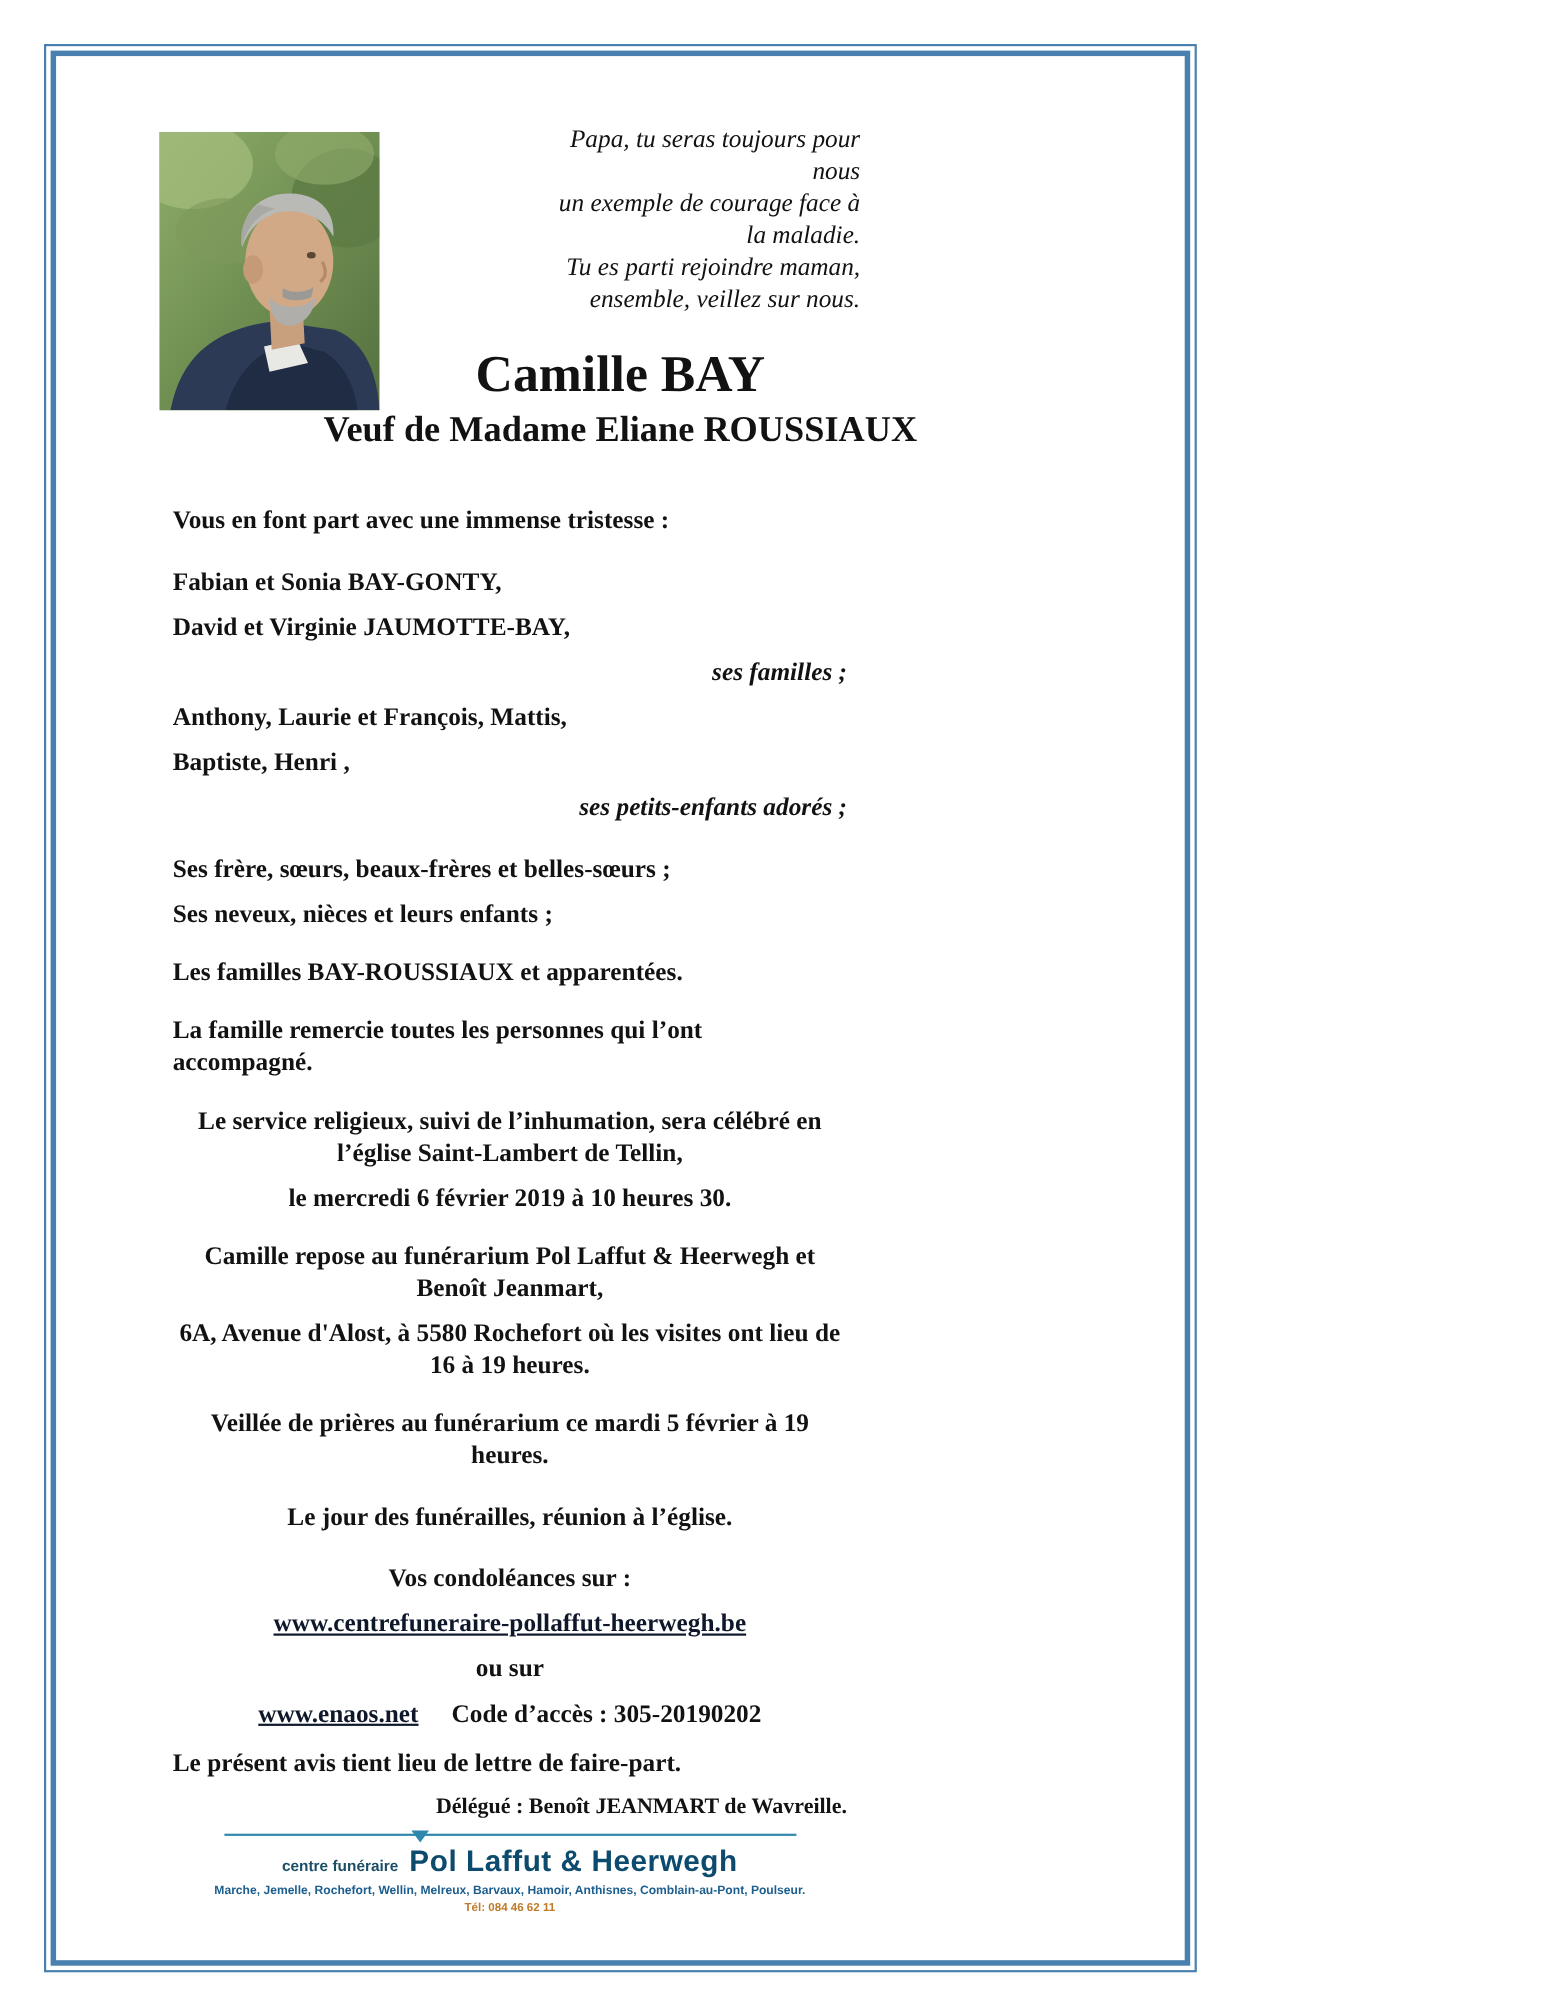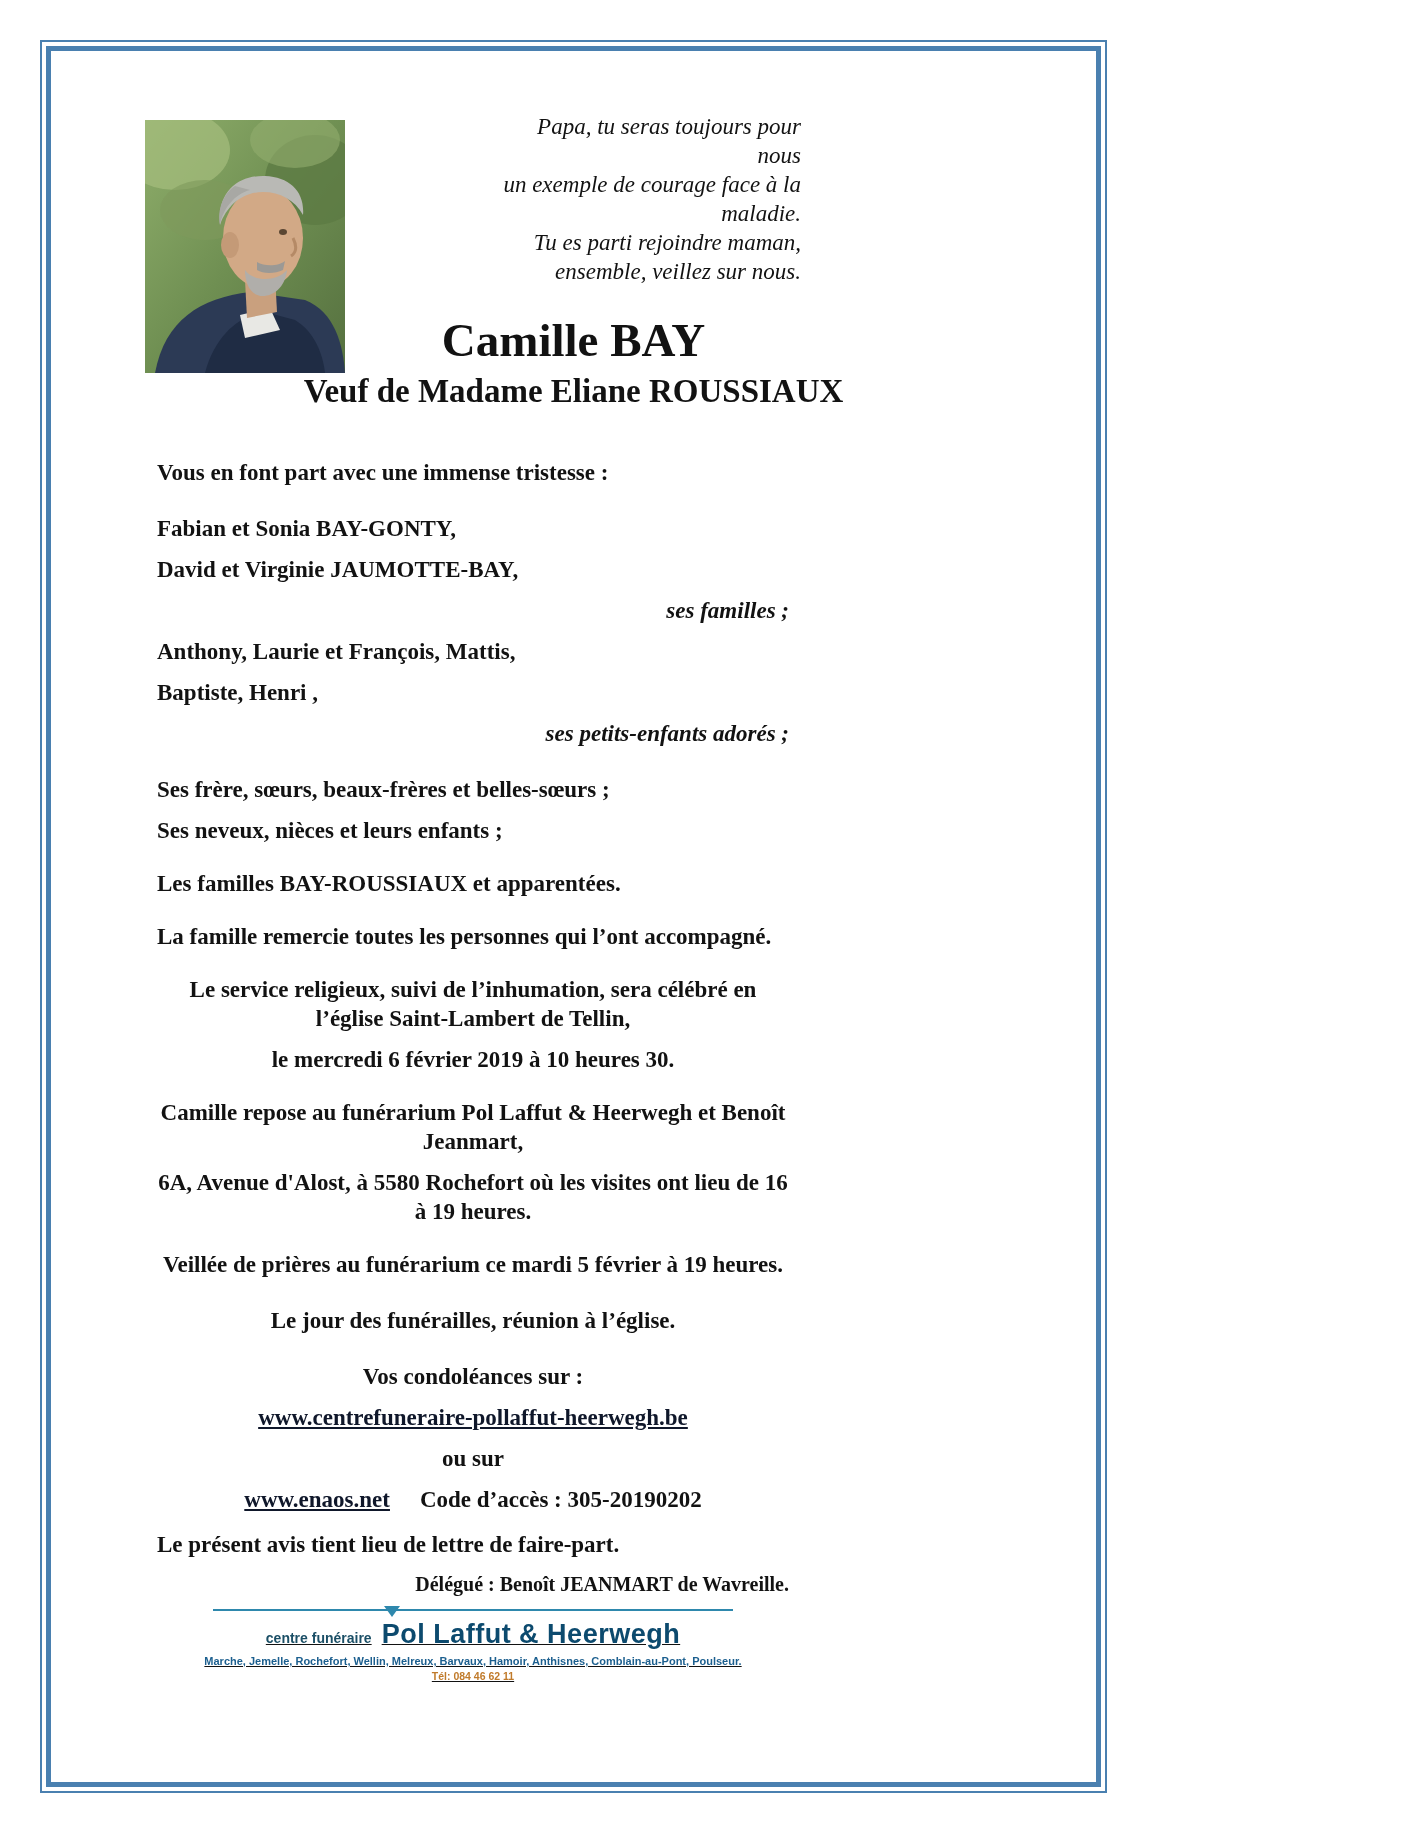--- a/index.html
+++ b/index.html
@@ -3,21 +3,20 @@
 <meta charset="utf-8">
 <style>
   html,body{margin:0;padding:0;background:#ffffff;}
   .page{
     position:relative;
     width:1128px;height:1833px;
     background:#ffffff;
     font-family:"Liberation Serif", serif;
     color:#121212;
     overflow:hidden;
-    padding-left:19px;
   }
   
   .frame-outer{position:absolute;inset:40px;border:2px solid #4a80b0;pointer-events:none;}
   .frame-inner{position:absolute;inset:4px;border:5px solid #4a80b0;}
 
   .content{position:absolute;inset:0;}
 
   .photo{
     position:absolute;left:145px;top:120px;width:200px;height:253px;
     overflow:hidden;background:#7a9960;
@@ -44,21 +43,21 @@
   .body p{margin:12px;font-weight:bold;}
   .sp{margin-top:27px !important;}
   .sp-sm{margin-top:24px !important;}
   .right-label{text-align:right;font-weight:bold;font-style:italic;}
   .center{text-align:center;}
   .bold{font-weight:bold;}
   .ulink{text-decoration:underline;color:#0f172a;cursor:pointer;}
   .code{margin-left:30px;}
   .delegate{margin-top:22px;text-align:right;font-size:20px;line-height:26px;}
 
-  .footer{margin:10px 346px 0 145px;text-align:center;text-decoration:underline;}
+  .footer{margin:10px 346px 0 145px;text-align:center;}
   .footer-rule{width:520px;height:0;border-top:2px solid #2e88ad;margin:0 auto;}
   .logo-row{
     margin-top:8px;
     display:flex;align-items:baseline;justify-content:center;gap:10px;
     font-family:"Liberation Sans", sans-serif;
   }
   .brand-small{font-size:14px;font-weight:bold;color:#1b4f66;}
   .brand-wrap{position:relative;display:inline-block;}
   .brand-triangle{
     position:absolute;left:2px;top:-13px;

